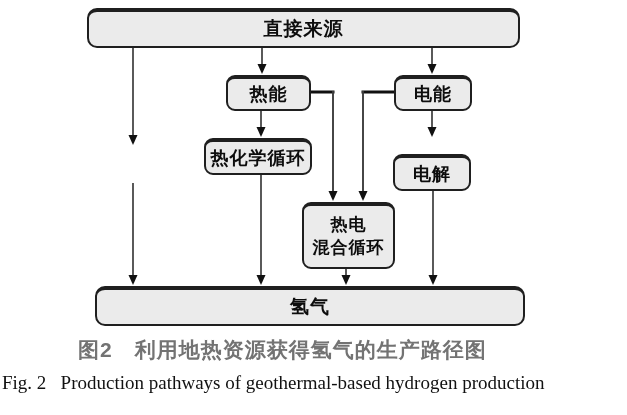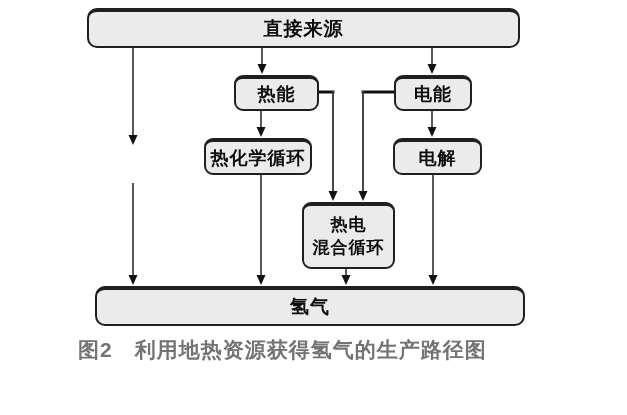--- a/index.html
+++ b/index.html
@@ -93,29 +93,30 @@
 
     <line x1="346" y1="257" x2="346" y2="276" stroke="#3d3d3d" stroke-width="1.7"></line>
     <polygon points="346,285 341.5,275 350.5,275" fill="#111"></polygon>
 
     <line x1="433" y1="175" x2="433" y2="276" stroke="#3d3d3d" stroke-width="1.7"></line>
     <polygon points="433,285 428.5,275 437.5,275" fill="#111"></polygon>
   </svg>
 
   <div class="node node-large" style="left:87px; top:8px; width:433px; height:40px;">直接来源</div>
 
-  <div class="node node-small" style="left:234px; top:75px; width:85px; height:36px;">热能</div>
+  <div class="node node-small" style="left:226px; top:75px; width:85px; height:36px;">热能</div>
 
   <div class="node node-small" style="left:394px; top:75px; width:78px; height:36px;">电能</div>
 
 
   <div class="node node-small" style="left:204px; top:138px; width:108px; height:37px;">热化学循环</div>
 
-  <div class="node node-small" style="left:393px; top:138px; width:89px; height:37px;">电解</div>
+  <div class="node node-small" style="left:393px; top:154px; width:78px; height:37px;">电解</div>
 
   <div class="node node-multiline" style="left:302px; top:202px; width:93px; height:67px;">热电
 混合循环</div>
 
   <div class="node node-large" style="left:95px; top:286px; width:430px; height:40px;">氢气</div>
 
   <div class="caption-zh">图2　利用地热资源获得氢气的生产路径图</div>
+  <div class="caption-en">Fig. 2   Production pathways of geothermal-based hydrogen production</div>
 
 </div>
 
 </body></html>

